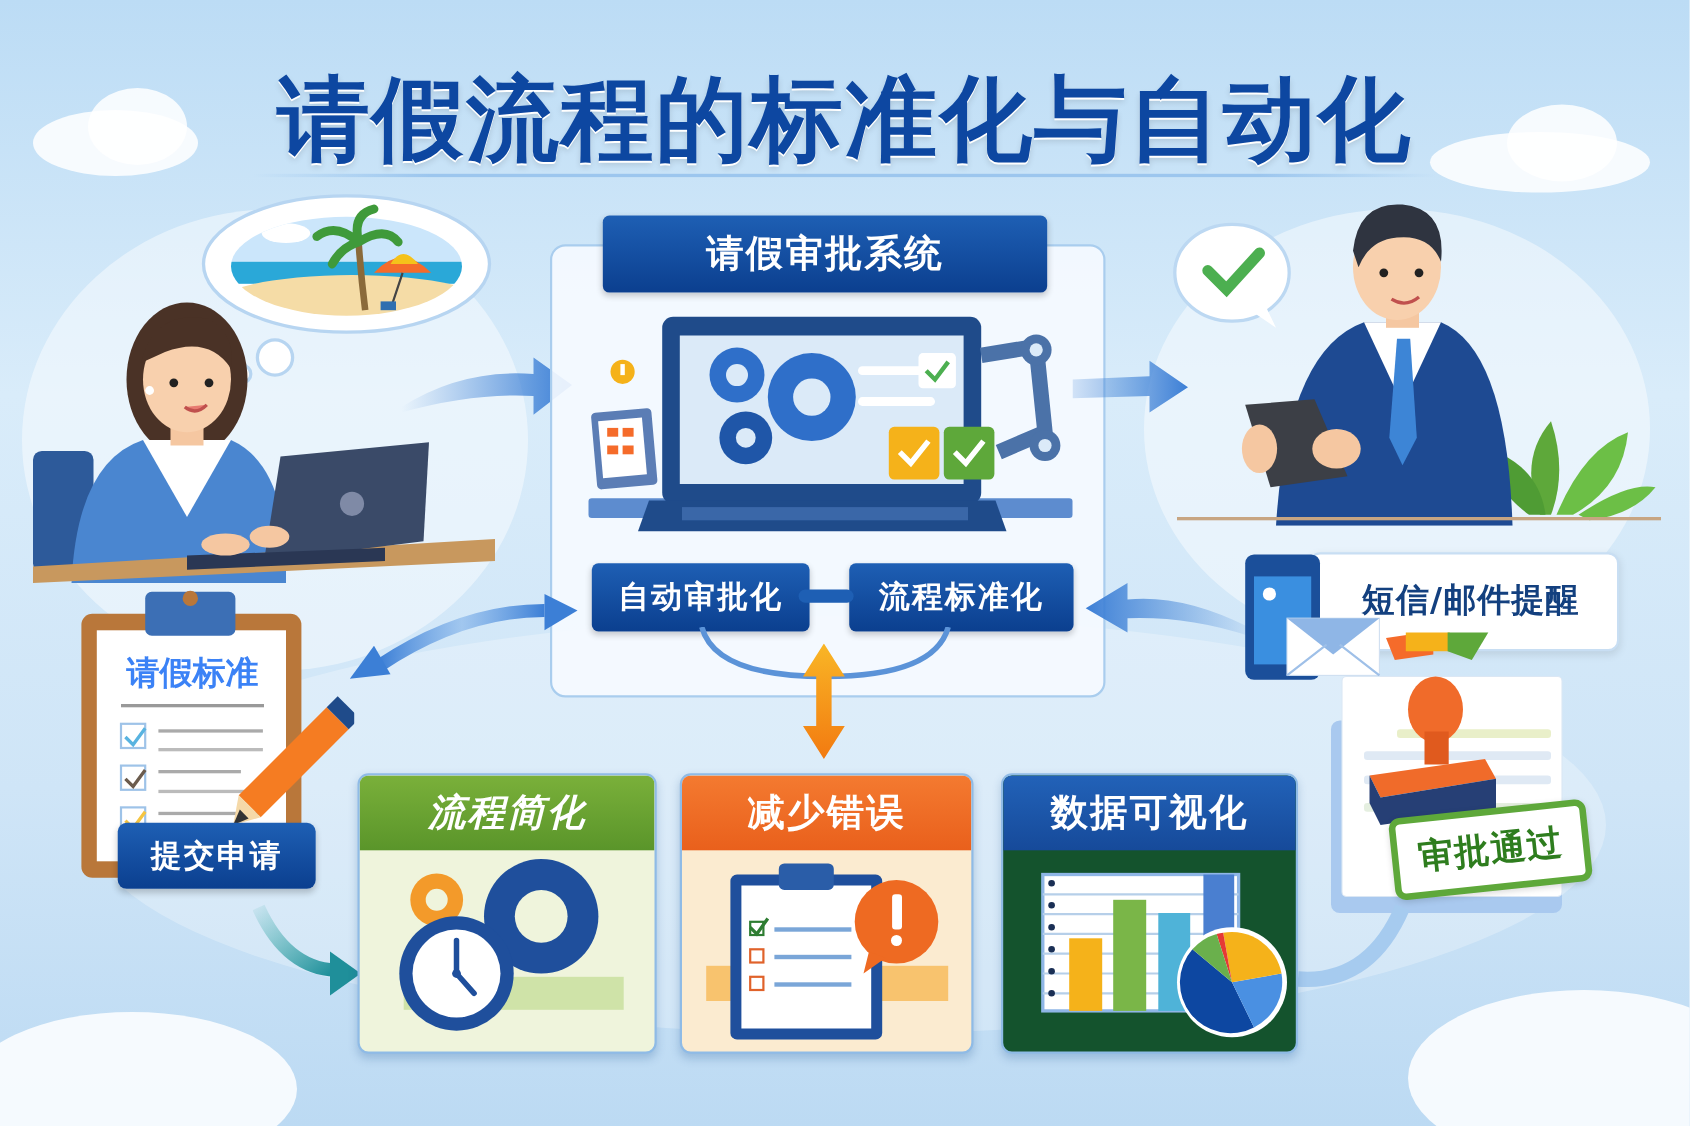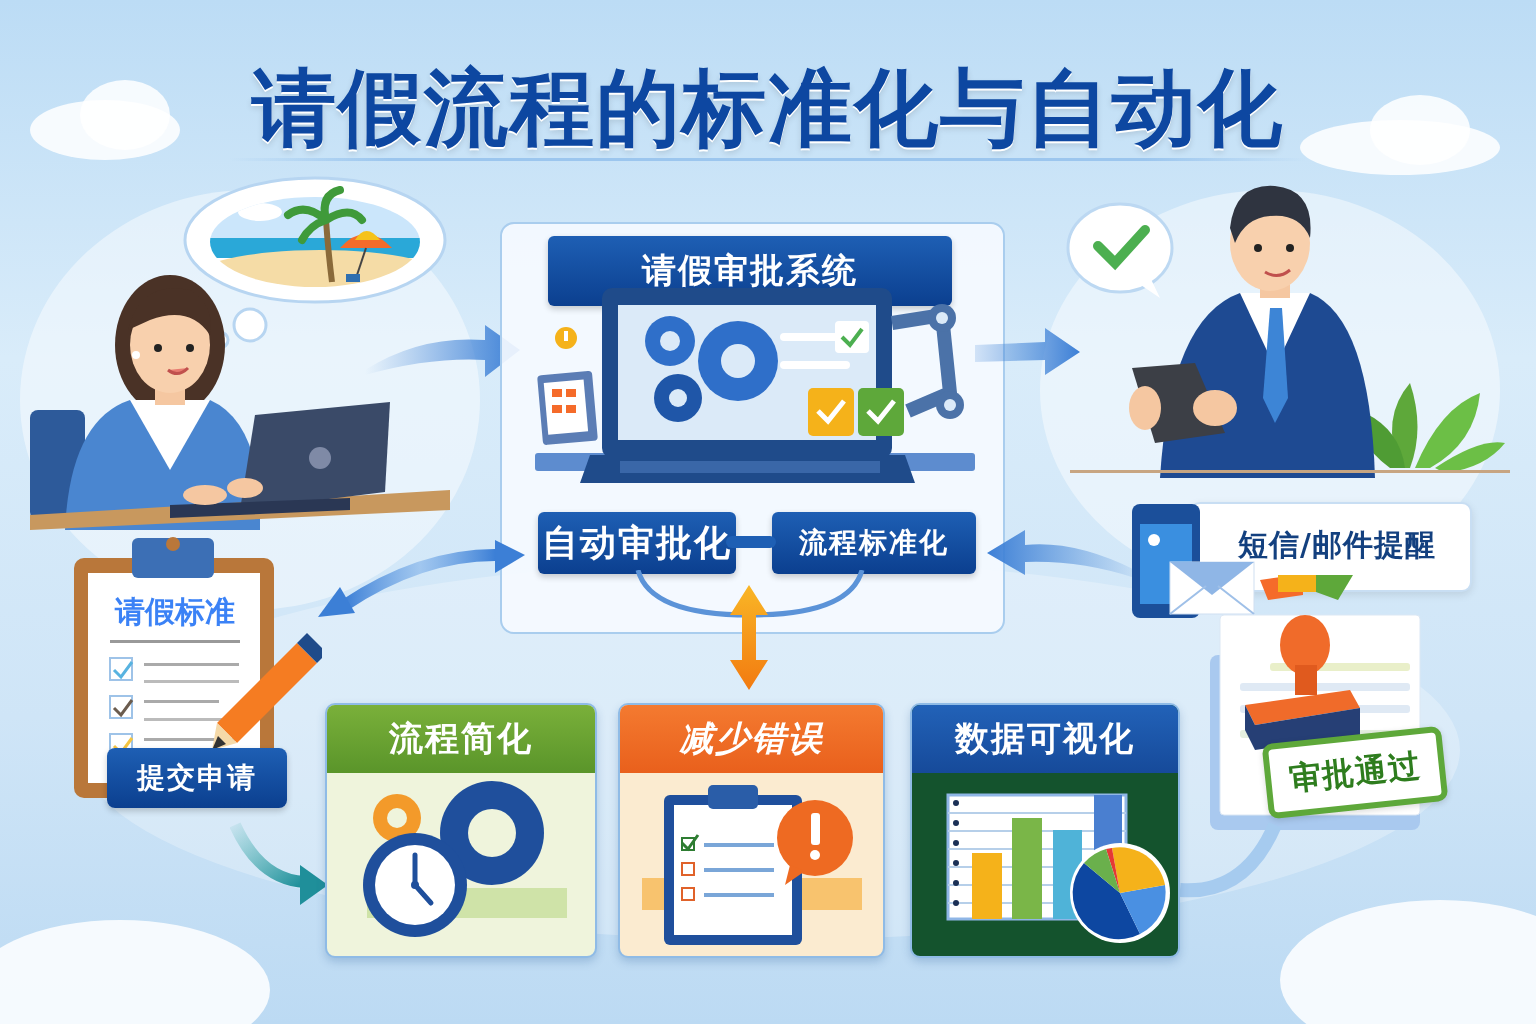--- a/index.html
+++ b/index.html
@@ -106,21 +106,21 @@
         <linearGradient id="ga1" x1="0" x2="1">
           <stop offset="0" stop-color="#4a8ad8" stop-opacity="0"></stop>
           <stop offset="1" stop-color="#3c7fd6"></stop>
         </linearGradient>
       </defs>
     <path d="M5 65 Q60 30 125 35 L125 20 L160 45 L125 72 L125 55 Q70 52 5 70 Z" fill="url(#ga1)"></path>
     </svg>
 </div>
 
 <div class="panel" style="left:500px;top:222px;width:505px;height:412px;"></div>
-<div class="blue-label" style="left:548px;top:196px;width:404px;height:70px;font-size:34px;margin-top:40px;">请假审批系统</div>
+<div class="blue-label" style="left:548px;top:196px;width:404px;height:70px;font-size:34px;">请假审批系统</div>
 
 <div class="abs" style="left:530px;top:283px;width:450px;height:205px;">
   <svg width="450" height="205" viewBox="0 0 450 205">
 
     <rect x="5" y="170" width="440" height="18" rx="3" fill="#5d8ccf"></rect>
 
     <rect x="72" y="5" width="290" height="170" rx="10" fill="#1f4b8a"></rect>
     <rect x="88" y="22" width="258" height="135" fill="#dbeaf8"></rect>
 
     <g fill="#2f6fc9">
@@ -154,21 +154,21 @@
     <rect x="22" y="122" width="10" height="8" fill="#f56b2a"></rect>
     <rect x="36" y="122" width="10" height="8" fill="#f56b2a"></rect>
     <circle cx="36" cy="55" r="11" fill="#f5b21a"></circle>
     <rect x="34" y="48" width="4" height="10" fill="#fff"></rect>
 
     <path d="M60 172 L375 172 L385 200 L50 200 Z" fill="#1f4b8a"></path>
     <rect x="90" y="178" width="260" height="12" fill="#3a67a8"></rect>
   </svg>
 </div>
 
-<div class="blue-label" style="left:538px;top:512px;width:198px;height:62px;font-size:36px;">自动审批化</div>
+<div class="blue-label" style="left:538px;top:512px;width:198px;height:62px;font-size:28px;">自动审批化</div>
 <div class="blue-label" style="left:772px;top:512px;width:204px;height:62px;font-size:28px;">流程标准化</div>
 <div class="abs" style="left:726px;top:536px;width:50px;height:12px;background:#1e5fb4;border-radius:6px;"></div>
 
 <div class="abs" style="left:630px;top:570px;width:240px;height:70px;">
   <svg width="240" height="70">
       <path d="M8 0 Q20 45 120 45 Q220 45 232 0" stroke="#5b93d8" stroke-width="5" fill="none"></path>
     </svg>
 </div>
 
 <div class="abs" style="left:728px;top:585px;width:42px;height:105px;">
@@ -345,39 +345,39 @@
         <linearGradient id="ga5" x1="0" y1="0" x2="1" y2="1">
           <stop offset="0" stop-color="#2aa5a0" stop-opacity=".1"></stop>
           <stop offset="1" stop-color="#1f8f9a"></stop>
         </linearGradient>
       </defs>
     <path d="M5 5 Q30 60 75 62" stroke="url(#ga5)" stroke-width="12" fill="none"></path>
     <path d="M70 45 L98 65 L70 85 Z" fill="#1f8f9a"></path>
     </svg>
 </div>
 
-<div class="card" style="left:325px;top:703px;width:272px;height:255px;background:#eff4dc;">
+<div class="card" style="left:325px;top:703px;width:272px;height:255px;background:#eff4dc;font-style:italic;">
   <div class="card-head" style="background:linear-gradient(180deg,#7ab03a,#5a952a);">流程简化</div>
   <div class="card-body">
     <svg width="272" height="185" viewBox="0 0 272 185">
       <rect x="40" y="115" width="200" height="30" fill="#cfe3a8"></rect>
       <circle cx="70" cy="45" r="24" fill="#f39a2a"></circle>
         <circle cx="70" cy="45" r="10" fill="#eff4dc"></circle>
       <circle cx="165" cy="60" r="52" fill="#1f4f9c"></circle>
         <circle cx="165" cy="60" r="24" fill="#eff4dc"></circle>
       <circle cx="88" cy="112" r="52" fill="#1f4f9c"></circle>
       <circle cx="88" cy="112" r="40" fill="#fff"></circle>
       <path d="M88 112 L88 82 M88 112 L104 130" stroke="#1f4f9c" stroke-width="5" stroke-linecap="round"></path>
       <circle cx="88" cy="112" r="4" fill="#1f4f9c"></circle>
     </svg>
   </div>
 </div>
 
 <div class="card" style="left:618px;top:703px;width:267px;height:255px;background:#fbebd0;">
-  <div class="card-head" style="background:linear-gradient(180deg,#f47a30,#e9601c);font-style:italic;">减少错误</div>
+  <div class="card-head" style="background:linear-gradient(180deg,#f47a30,#e9601c);">减少错误</div>
   <div class="card-body">
     <svg width="267" height="185" viewBox="0 0 267 185">
       <rect x="22" y="105" width="220" height="32" fill="#f8c36e"></rect>
       <rect x="44" y="22" width="138" height="150" rx="6" fill="#1f4f9c"></rect>
       <rect x="54" y="32" width="118" height="130" fill="#fff"></rect>
       <rect x="88" y="12" width="50" height="24" rx="5" fill="#2a5da8"></rect>
       <rect x="62" y="65" width="12" height="12" fill="none" stroke="#2e7d32" stroke-width="2"></rect>
       <path d="M62 70 L68 76 L78 62" stroke="#2e7d32" stroke-width="3" fill="none"></path>
       <rect x="62" y="90" width="12" height="12" fill="none" stroke="#e0622a" stroke-width="2"></rect>
       <rect x="62" y="115" width="12" height="12" fill="none" stroke="#e0622a" stroke-width="2"></rect>

